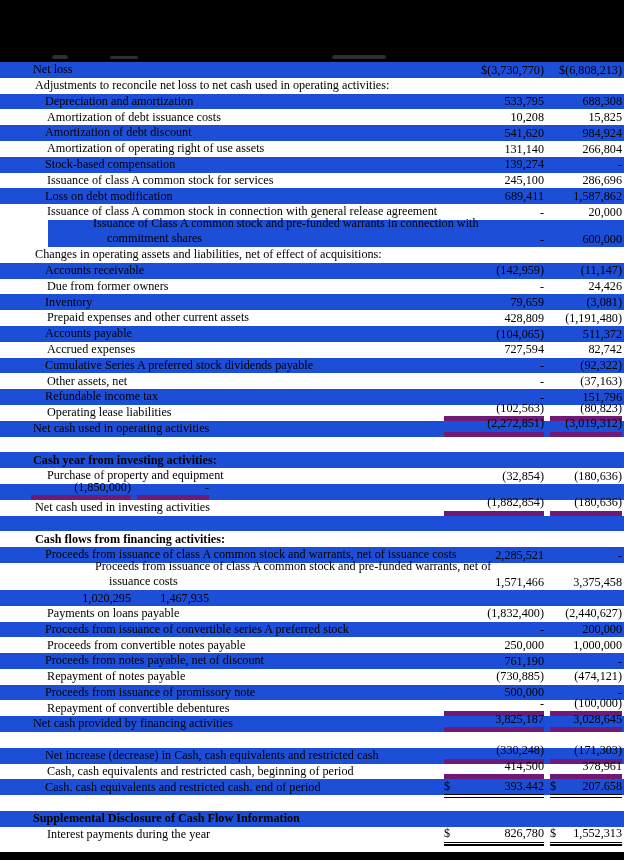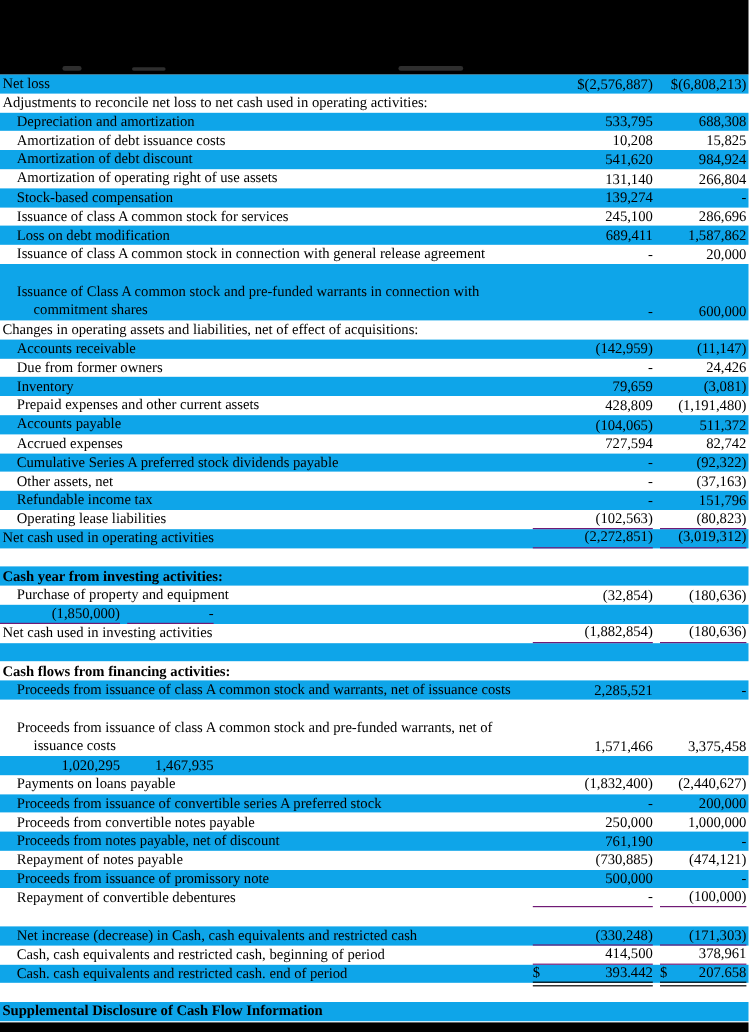--- a/index.html
+++ b/index.html
@@ -31,44 +31,44 @@
     background: #000000;
   }
   .tbl { width: 624px; }
   .row {
     display: flex;
     align-items: flex-end;
     height: 15.8px;
     padding: 0 2px 0 0;
     box-sizing: border-box;
   }
-  .row.two { height: 47px; }
-  .bg-blue { background: #0ea5e9; }
-  .bg-white { background: transparent; }
+  .row.two { height: 27px; margin-left: 48px; }
+  .bg-blue { background: #1d4ed8; padding-left: 31px; }
+  .bg-white { background: transparent; padding-left: 33px; }
   .label {
     flex: 1;
     min-width: 0;
     line-height: 15.6px;
     white-space: nowrap;
     overflow: visible;
   }
   .ind0 { padding-left: 2px; }
   .ind1 { padding-left: 14px; }
   .label .l2 { padding-left: 14px; }
   .bold { font-weight: bold; }
   .val {
     text-align: right;
     line-height: 15.2px;
     white-space: nowrap;
     box-sizing: border-box;
   }
   .val.v1 { width: 100px; }
   .val.v2 { width: 72px; margin-left: 6px; }
   .val.split { display: flex; justify-content: space-between; }
-  .u1 { border-bottom: 1px solid #701a75; }
+  .u1 { border-bottom: 5px solid #701a75; }
   .u2 { border-bottom: 1.5px solid #000000; position: relative; }
   .u2::after {
     content: "";
     position: absolute;
     left: 0; right: 0; bottom: -4px;
     height: 1.5px;
     background: #000000;
   }
 </style>
 </head>
@@ -76,21 +76,21 @@
 
 <div class="page">
   <div class="band-top">
     <div class="remnant r1"></div>
     <div class="remnant r2"></div>
     <div class="remnant r3"></div>
   </div>
   <div class="tbl">
       <div class="row bg-blue">
         <div class="label ind0">Net loss</div>
-        <div class="val v1">$(2,576,887)</div>
+        <div class="val v1">$(3,730,770)</div>
         <div class="val v2">$(6,808,213)</div>
       </div>
       <div class="row bg-white">
         <div class="label ind0">Adjustments to reconcile net loss to net cash used in operating activities:</div>
         <div class="val v1"></div>
         <div class="val v2"></div>
       </div>
       <div class="row bg-blue">
         <div class="label ind1">Depreciation and amortization</div>
         <div class="val v1">533,795</div>
@@ -277,20 +277,25 @@
       </div>
       <div class="row bg-blue">
         <div class="label ind1">Proceeds from issuance of promissory note</div>
         <div class="val v1">500,000</div>
         <div class="val v2">-</div>
       </div>
       <div class="row bg-white">
         <div class="label ind1">Repayment of convertible debentures</div>
         <div class="val v1 u1">-</div>
         <div class="val v2 u1">(100,000)</div>
+      </div>
+      <div class="row bg-blue">
+        <div class="label ind0">Net cash provided by financing activities</div>
+        <div class="val v1 u1">3,825,187</div>
+        <div class="val v2 u1">3,028,645</div>
       </div>
       <div class="row bg-white">
         <div class="label ind0"></div>
         <div class="val v1"></div>
         <div class="val v2"></div>
       </div>
       <div class="row bg-blue">
         <div class="label ind1">Net increase (decrease) in Cash, cash equivalents and restricted cash</div>
         <div class="val v1 u1">(330,248)</div>
         <div class="val v2 u1">(171,303)</div>

